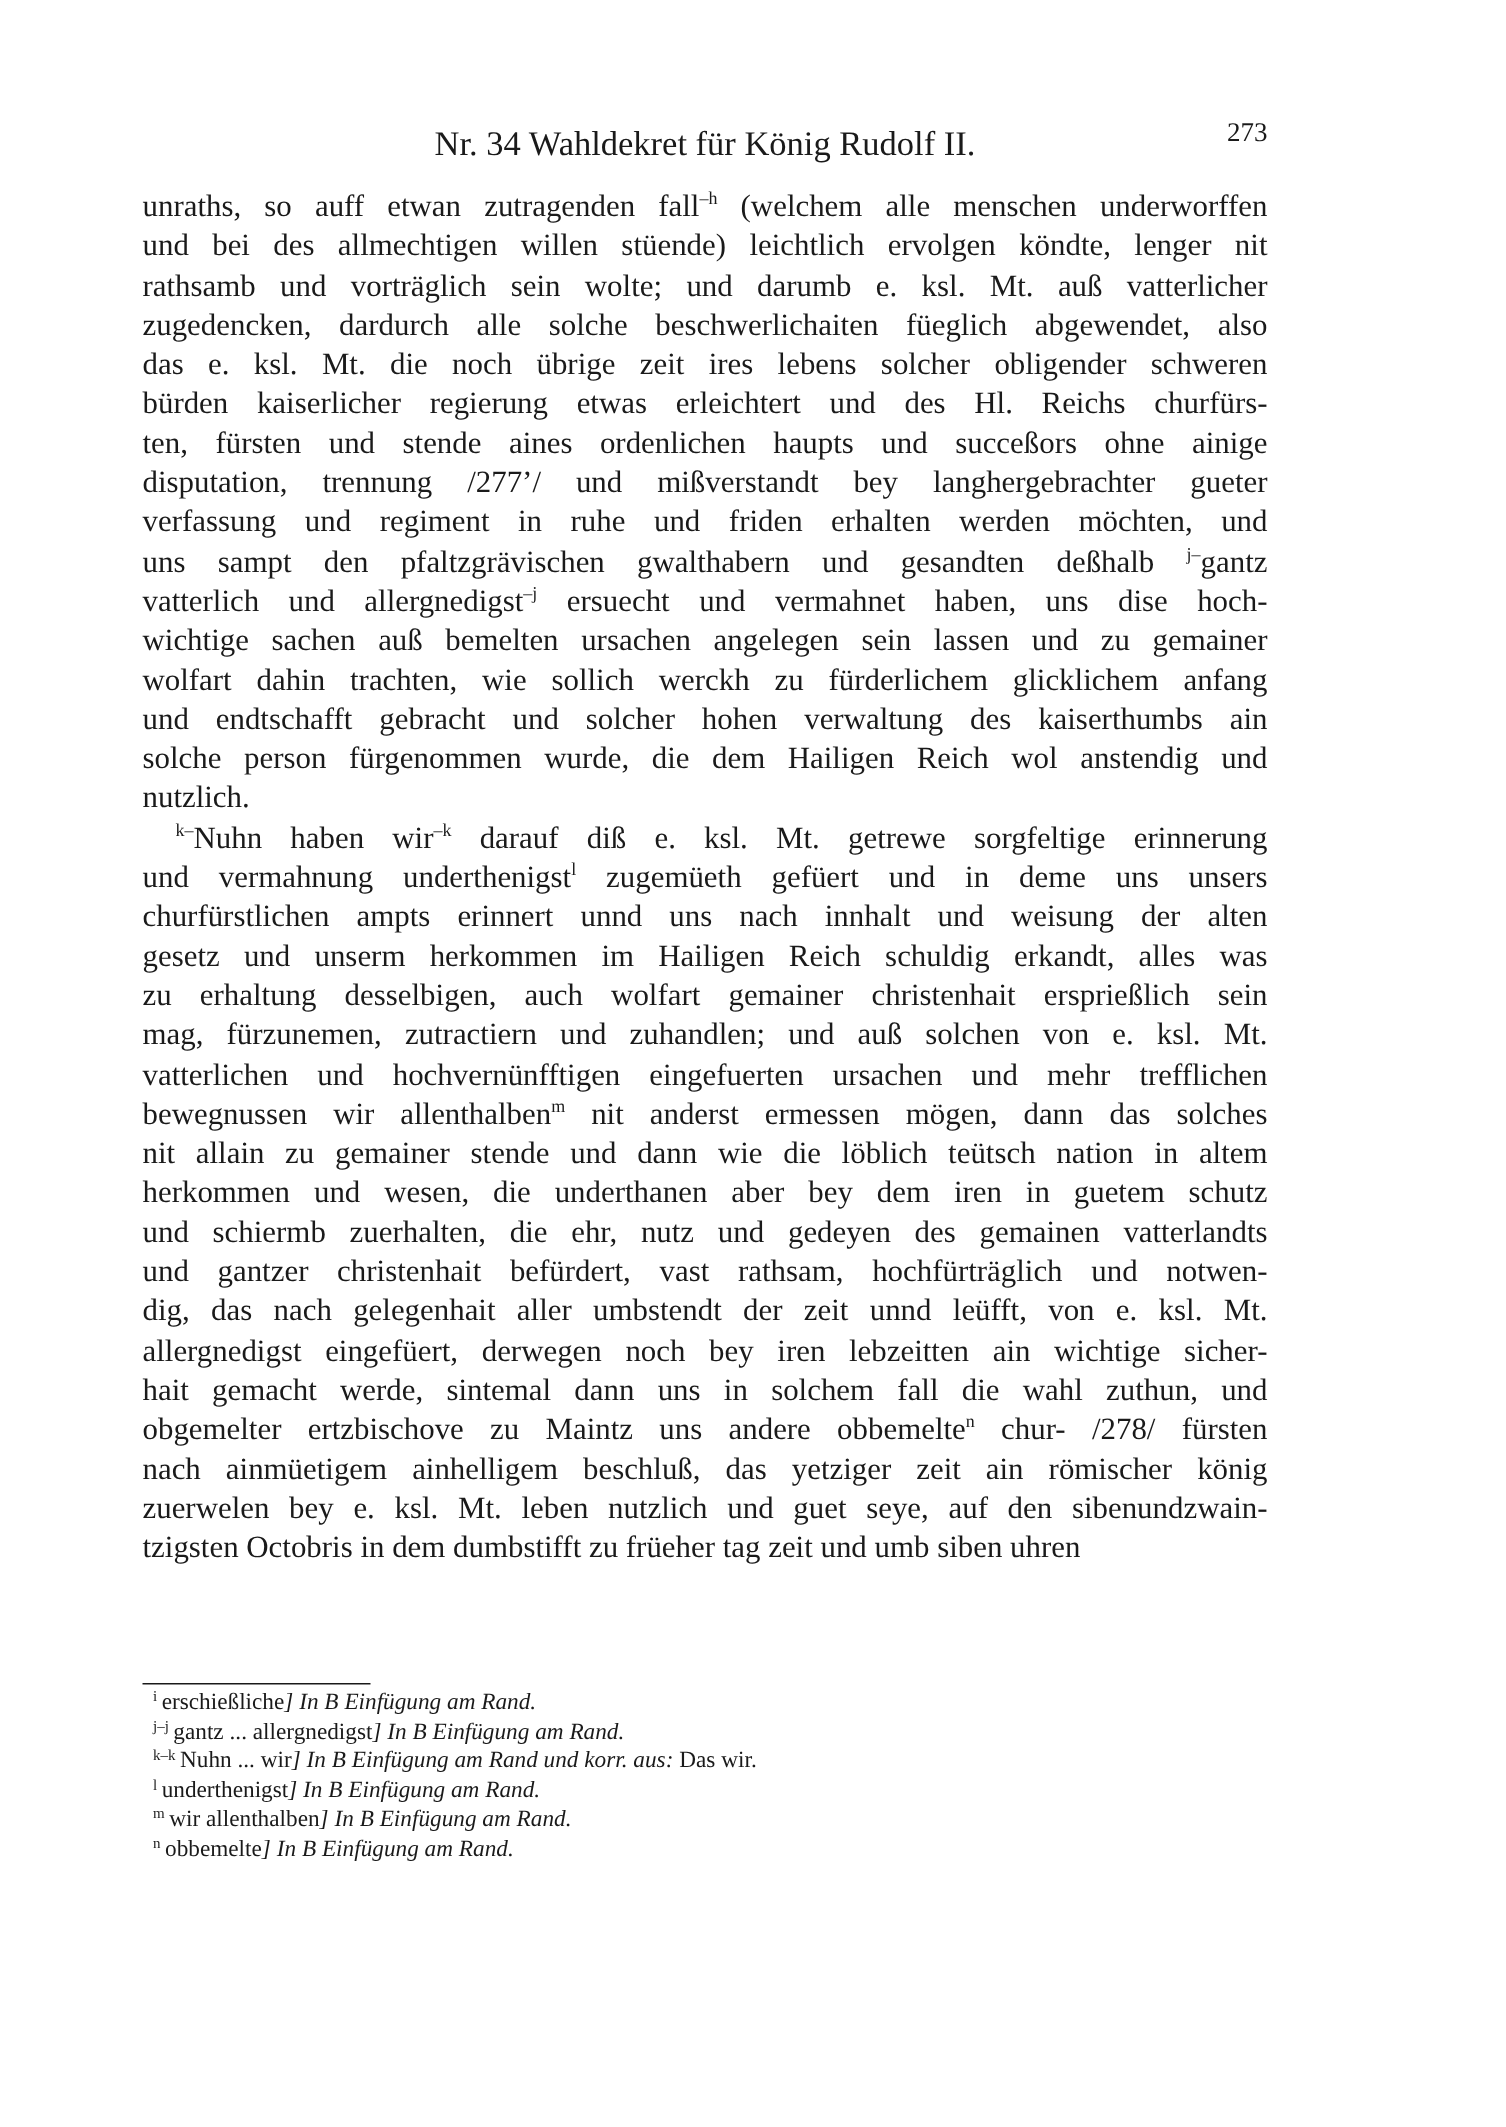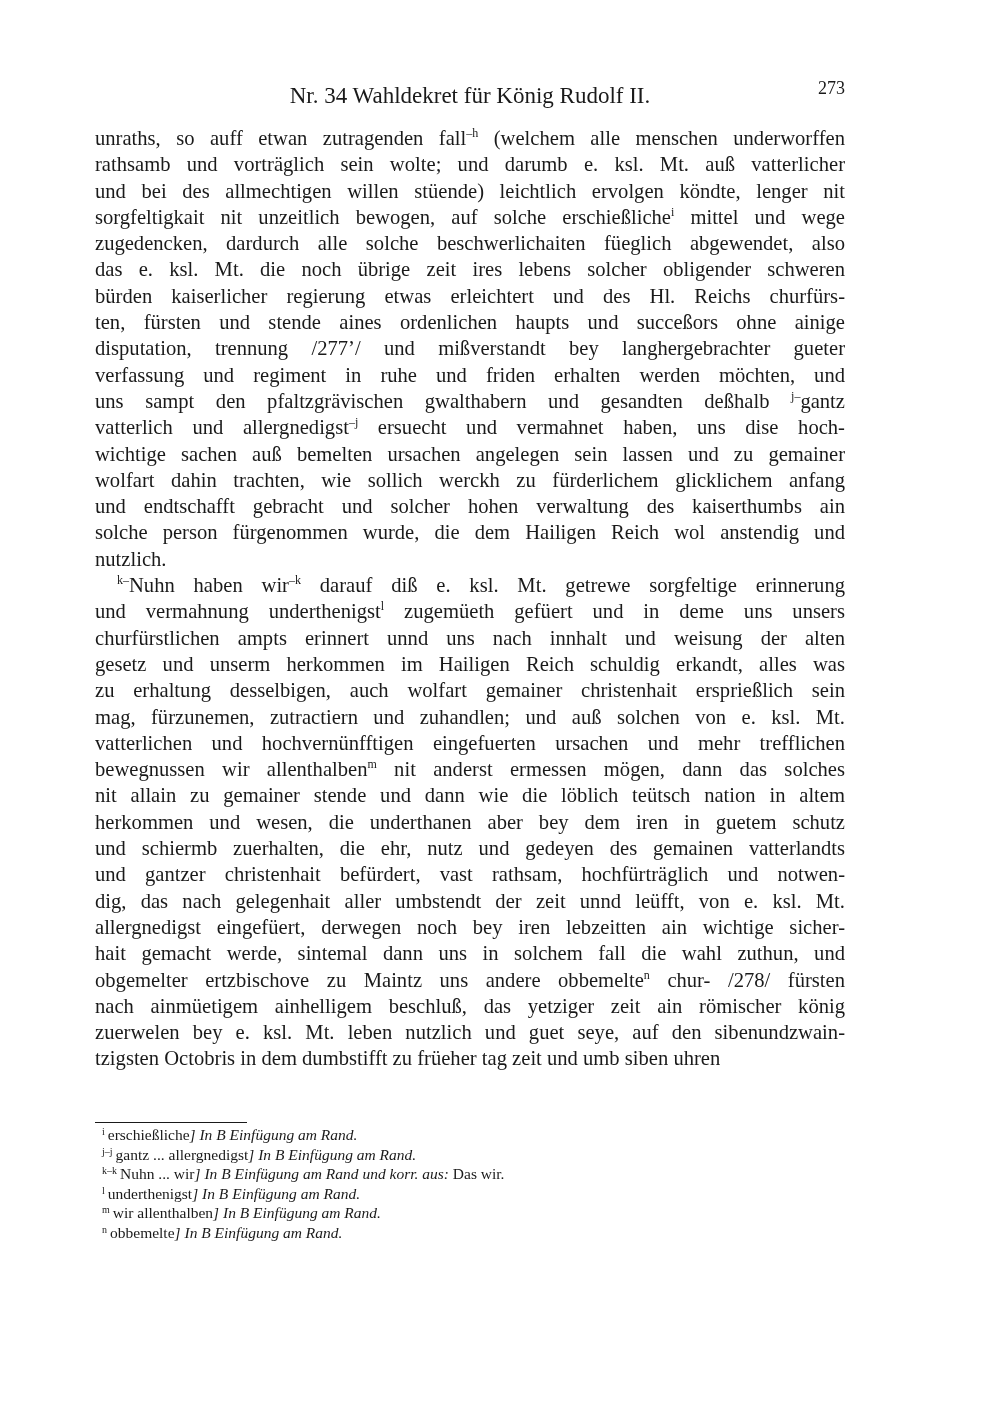--- a/index.html
+++ b/index.html
@@ -22,23 +22,22 @@
 </head>
 <body>
 
 <div class="header">
   <div class="running-title">Nr. 34 Wahldekret für König Rudolf II.</div>
   <div class="page-number">273</div>
 </div>
 
 <div class="body" id="body-text">
     <span class="line">unraths, so auff etwan zutragenden fall<sup>–h</sup> (welchem alle menschen underworffen</span>
+    <span class="line">und bei des allmechtigen willen stüende) leichtlich ervolgen köndte, lenger nit</span>
     <span class="line">rathsamb und vorträglich sein wolte; und darumb e. ksl. Mt. auß vatterlicher</span>
-    <span class="line">und bei des allmechtigen willen stüende) leichtlich ervolgen köndte, lenger nit</span>
-    <span class="line">sorgfeltigkait nit unzeitlich bewogen, auf solche erschießliche<sup>i</sup> mittel und wege</span>
     <span class="line">zugedencken, dardurch alle solche beschwerlichaiten füeglich abgewendet, also</span>
     <span class="line">das e. ksl. Mt. die noch übrige zeit ires lebens solcher obligender schweren</span>
     <span class="line">bürden kaiserlicher regierung etwas erleichtert und des Hl. Reichs churfürs-</span>
     <span class="line">ten, fürsten und stende aines ordenlichen haupts und succeßors ohne ainige</span>
     <span class="line">disputation, trennung /277’/ und mißverstandt bey langhergebrachter gueter</span>
     <span class="line">verfassung und regiment in ruhe und friden erhalten werden möchten, und</span>
     <span class="line">uns sampt den pfaltzgrävischen gwalthabern und gesandten deßhalb <sup>j–</sup>gantz</span>
     <span class="line">vatterlich und allergnedigst<sup>–j</sup> ersuecht und vermahnet haben, uns dise hoch-</span>
     <span class="line">wichtige sachen auß bemelten ursachen angelegen sein lassen und zu gemainer</span>
     <span class="line">wolfart dahin trachten, wie sollich werckh zu fürderlichem glicklichem anfang</span>

